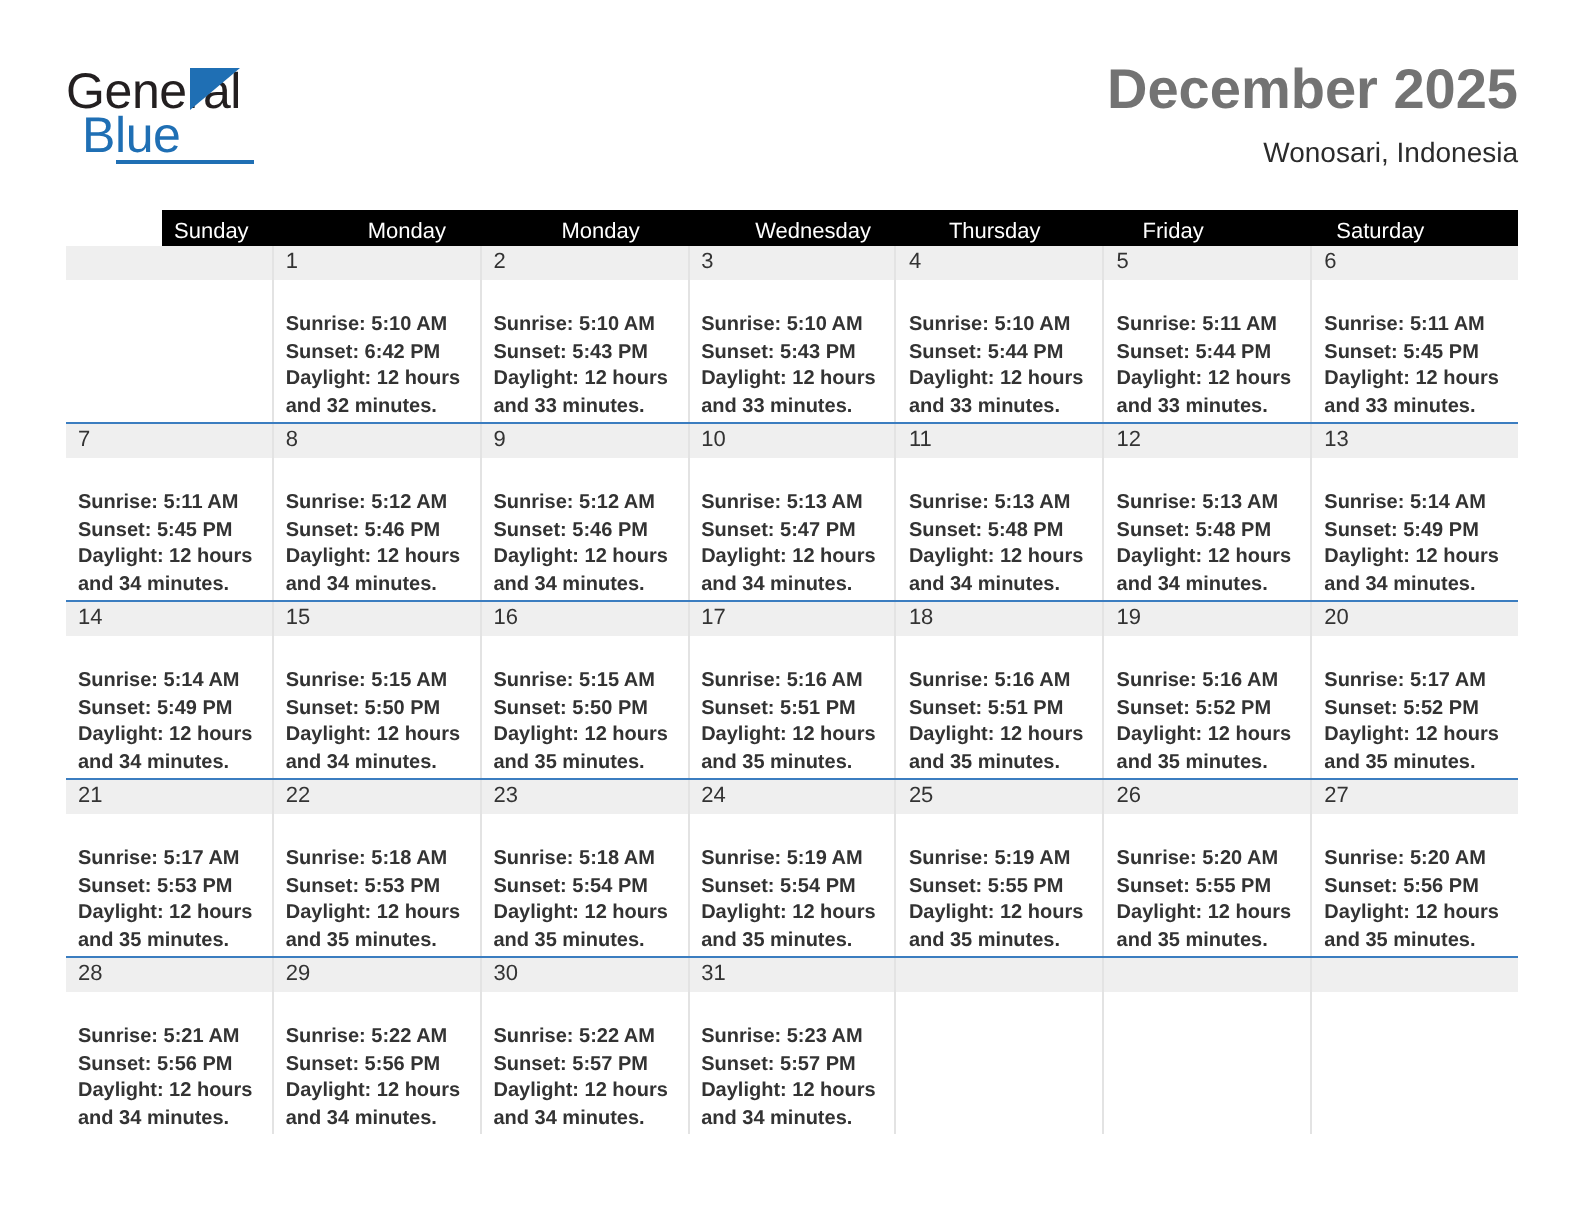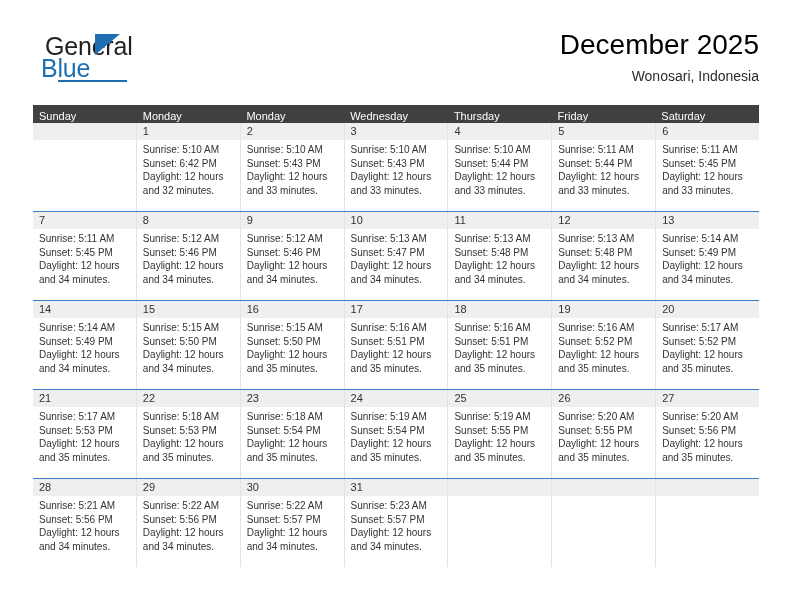--- a/index.html
+++ b/index.html
@@ -31,21 +31,21 @@
   }
   .logo {
     position: absolute;
     left: 0;
     top: 4px;
     width: 180px;
     height: 56px;
   }
   .logo-general {
     position: absolute;
-    left: 12px;
+    left: 0;
     top: 0;
     font-size: 25px;
     letter-spacing: -0.2px;
     color: #231f20;
     font-family: "Liberation Sans", sans-serif;
   }
   .logo-triangle {
     position: absolute;
     left: 62px;
     top: 2px;
@@ -73,43 +73,44 @@
   }
 
   .title-block {
     position: absolute;
     right: 0;
     top: 0;
     text-align: right;
   }
   .month-title {
     font-size: 28px;
-    color: #000000;
-    font-weight: normal;
+    color: #737373;
+    font-weight: bold;
     line-height: 34px;
     white-space: nowrap;
   }
   .location {
     font-size: 14px;
     color: #2b2b2b;
     line-height: 20px;
     margin-top: 4px;
     white-space: nowrap;
   }
 
   
   .calendar {
     position: absolute;
     left: 33px;
     top: 105px;
     width: 726px;
   }
   .weekday-row {
     display: flex;
-    background: #404040;
+    background: #000000;
+    margin-left: 48px;
   }
   .weekday {
     flex: 1 1 0;
     box-sizing: border-box;
     color: #ffffff;
     font-size: 11px;
     line-height: 18px;
     padding: 2px 0 2px 6px;
     height: 18px;
     white-space: nowrap;
@@ -138,24 +139,25 @@
     height: 17px;
     padding: 0 0 0 6px;
     font-size: 11px;
     line-height: 17px;
     color: #333333;
   }
   .day-cell.empty .day-number-band {
     background: #efefef;
   }
   .day-info {
-    padding: 3px 4px 0 6px;
+    padding: 16px 4px 0 6px;
     font-size: 10px;
     line-height: 13.5px;
     color: #333333;
+    font-weight: bold;
   }
   .day-info div {
     white-space: nowrap;
   }
 </style>
 </head>
 <body>
 
 <div class="page">
 

